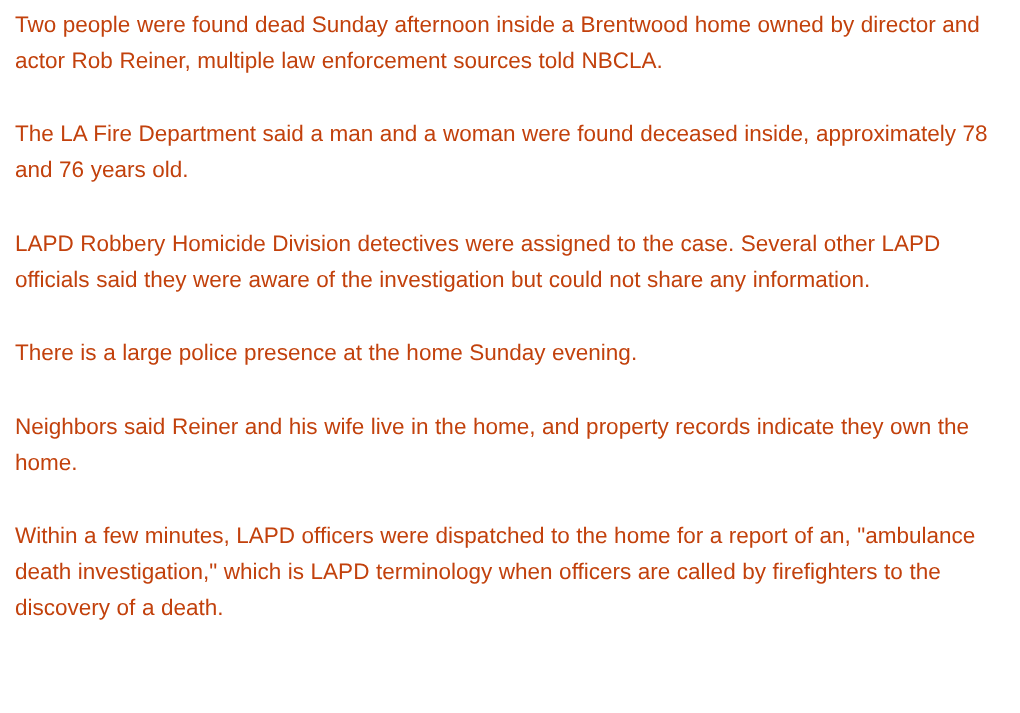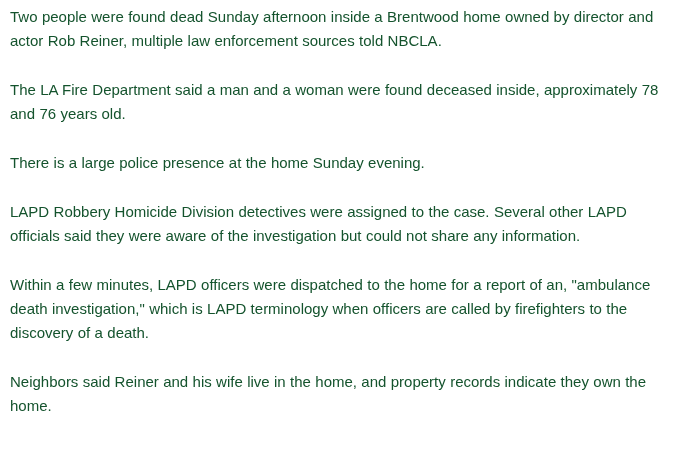--- a/index.html
+++ b/index.html
@@ -15,29 +15,29 @@
   }
   .article {
     box-sizing: border-box;
     width: 680px;
     padding: 5px 20px 0 10px;
   }
   .para {
     margin: 0 0 25px 0;
     font-size: 15px;
     line-height: 24px;
-    color: #14532d;
+    color: #c2410c;
     font-weight: 400;
     max-width: 650px;
     word-spacing: 0.2px;
   }
 </style>
 </head>
 <body>
 
 <article class="article">
   <p class="para">Two people were found dead Sunday afternoon inside a Brentwood home owned by director and actor Rob Reiner, multiple law enforcement sources told NBCLA.</p>
   <p class="para">The LA Fire Department said a man and a woman were found deceased inside, approximately 78 and 76 years old.</p>
+  <p class="para">LAPD Robbery Homicide Division detectives were assigned to the case. Several other LAPD officials said they were aware of the investigation but could not share any information.</p>
   <p class="para">There is a large police presence at the home Sunday evening.</p>
-  <p class="para">LAPD Robbery Homicide Division detectives were assigned to the case. Several other LAPD officials said they were aware of the investigation but could not share any information.</p>
+  <p class="para">Neighbors said Reiner and his wife live in the home, and property records indicate they own the home.</p>
   <p class="para">Within a few minutes, LAPD officers were dispatched to the home for a report of an, "ambulance death investigation," which is LAPD terminology when officers are called by firefighters to the discovery of a death.</p>
-  <p class="para">Neighbors said Reiner and his wife live in the home, and property records indicate they own the home.</p>
 </article>
 
 </body></html>

